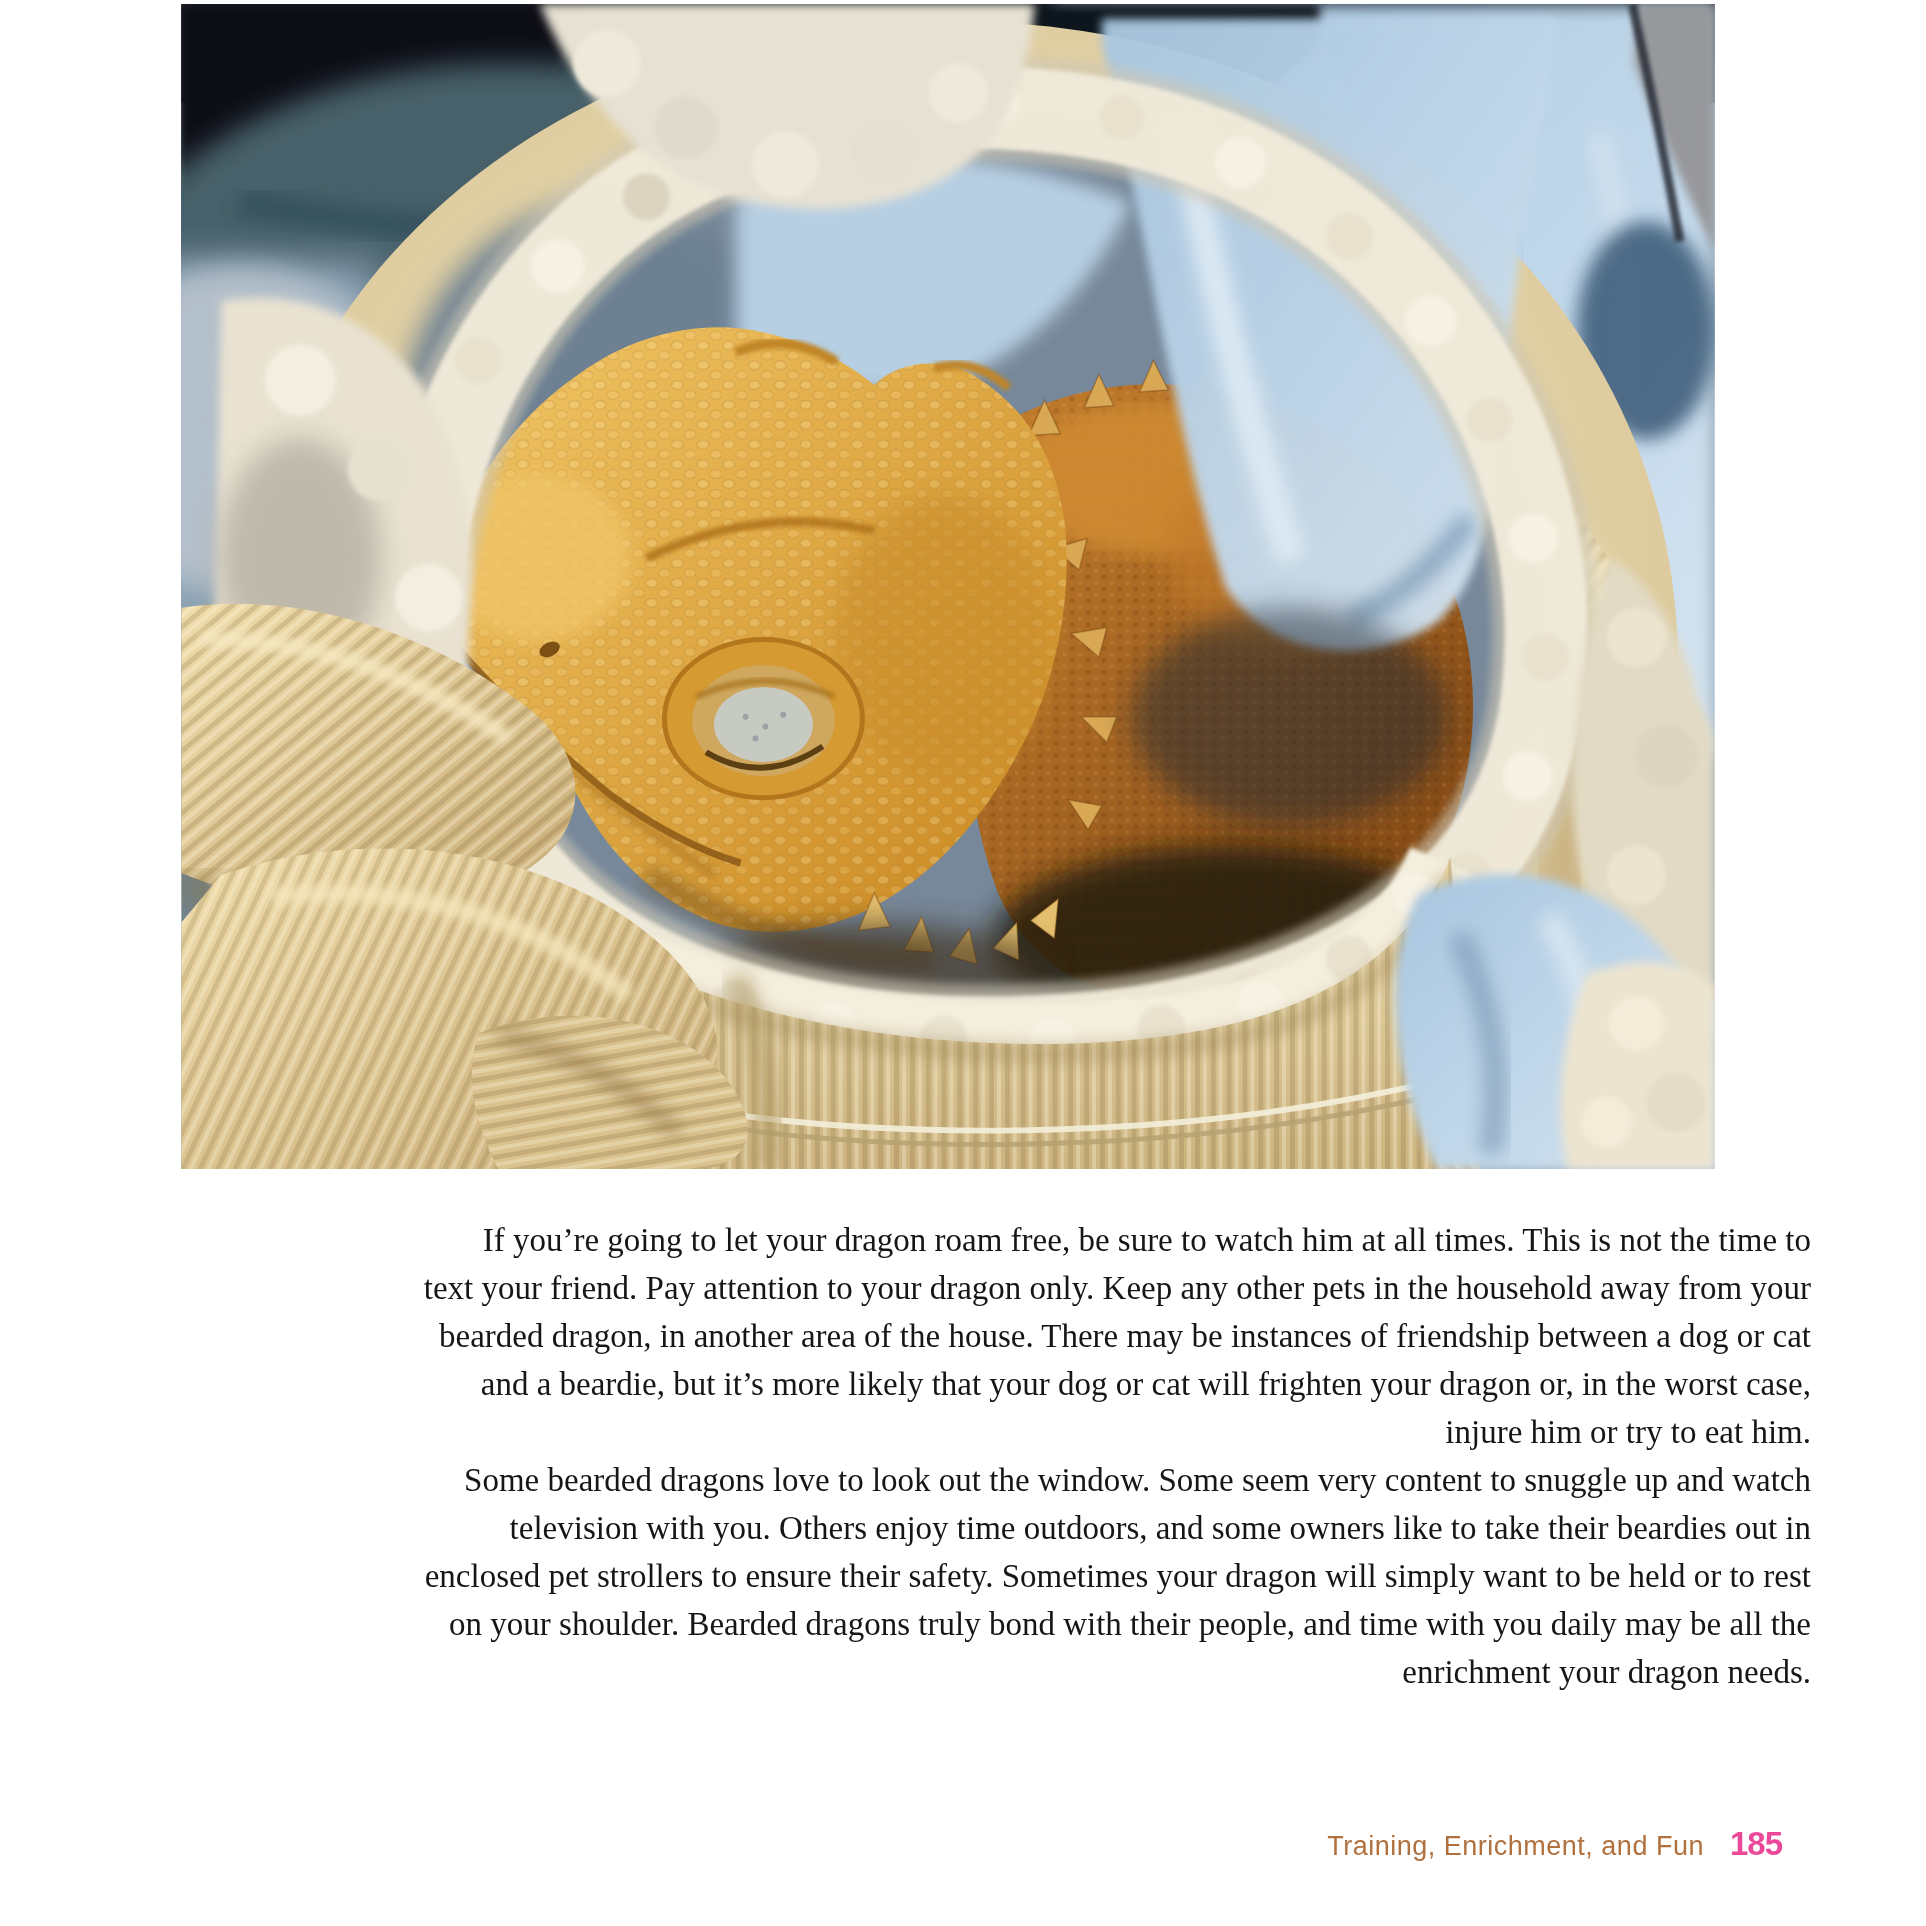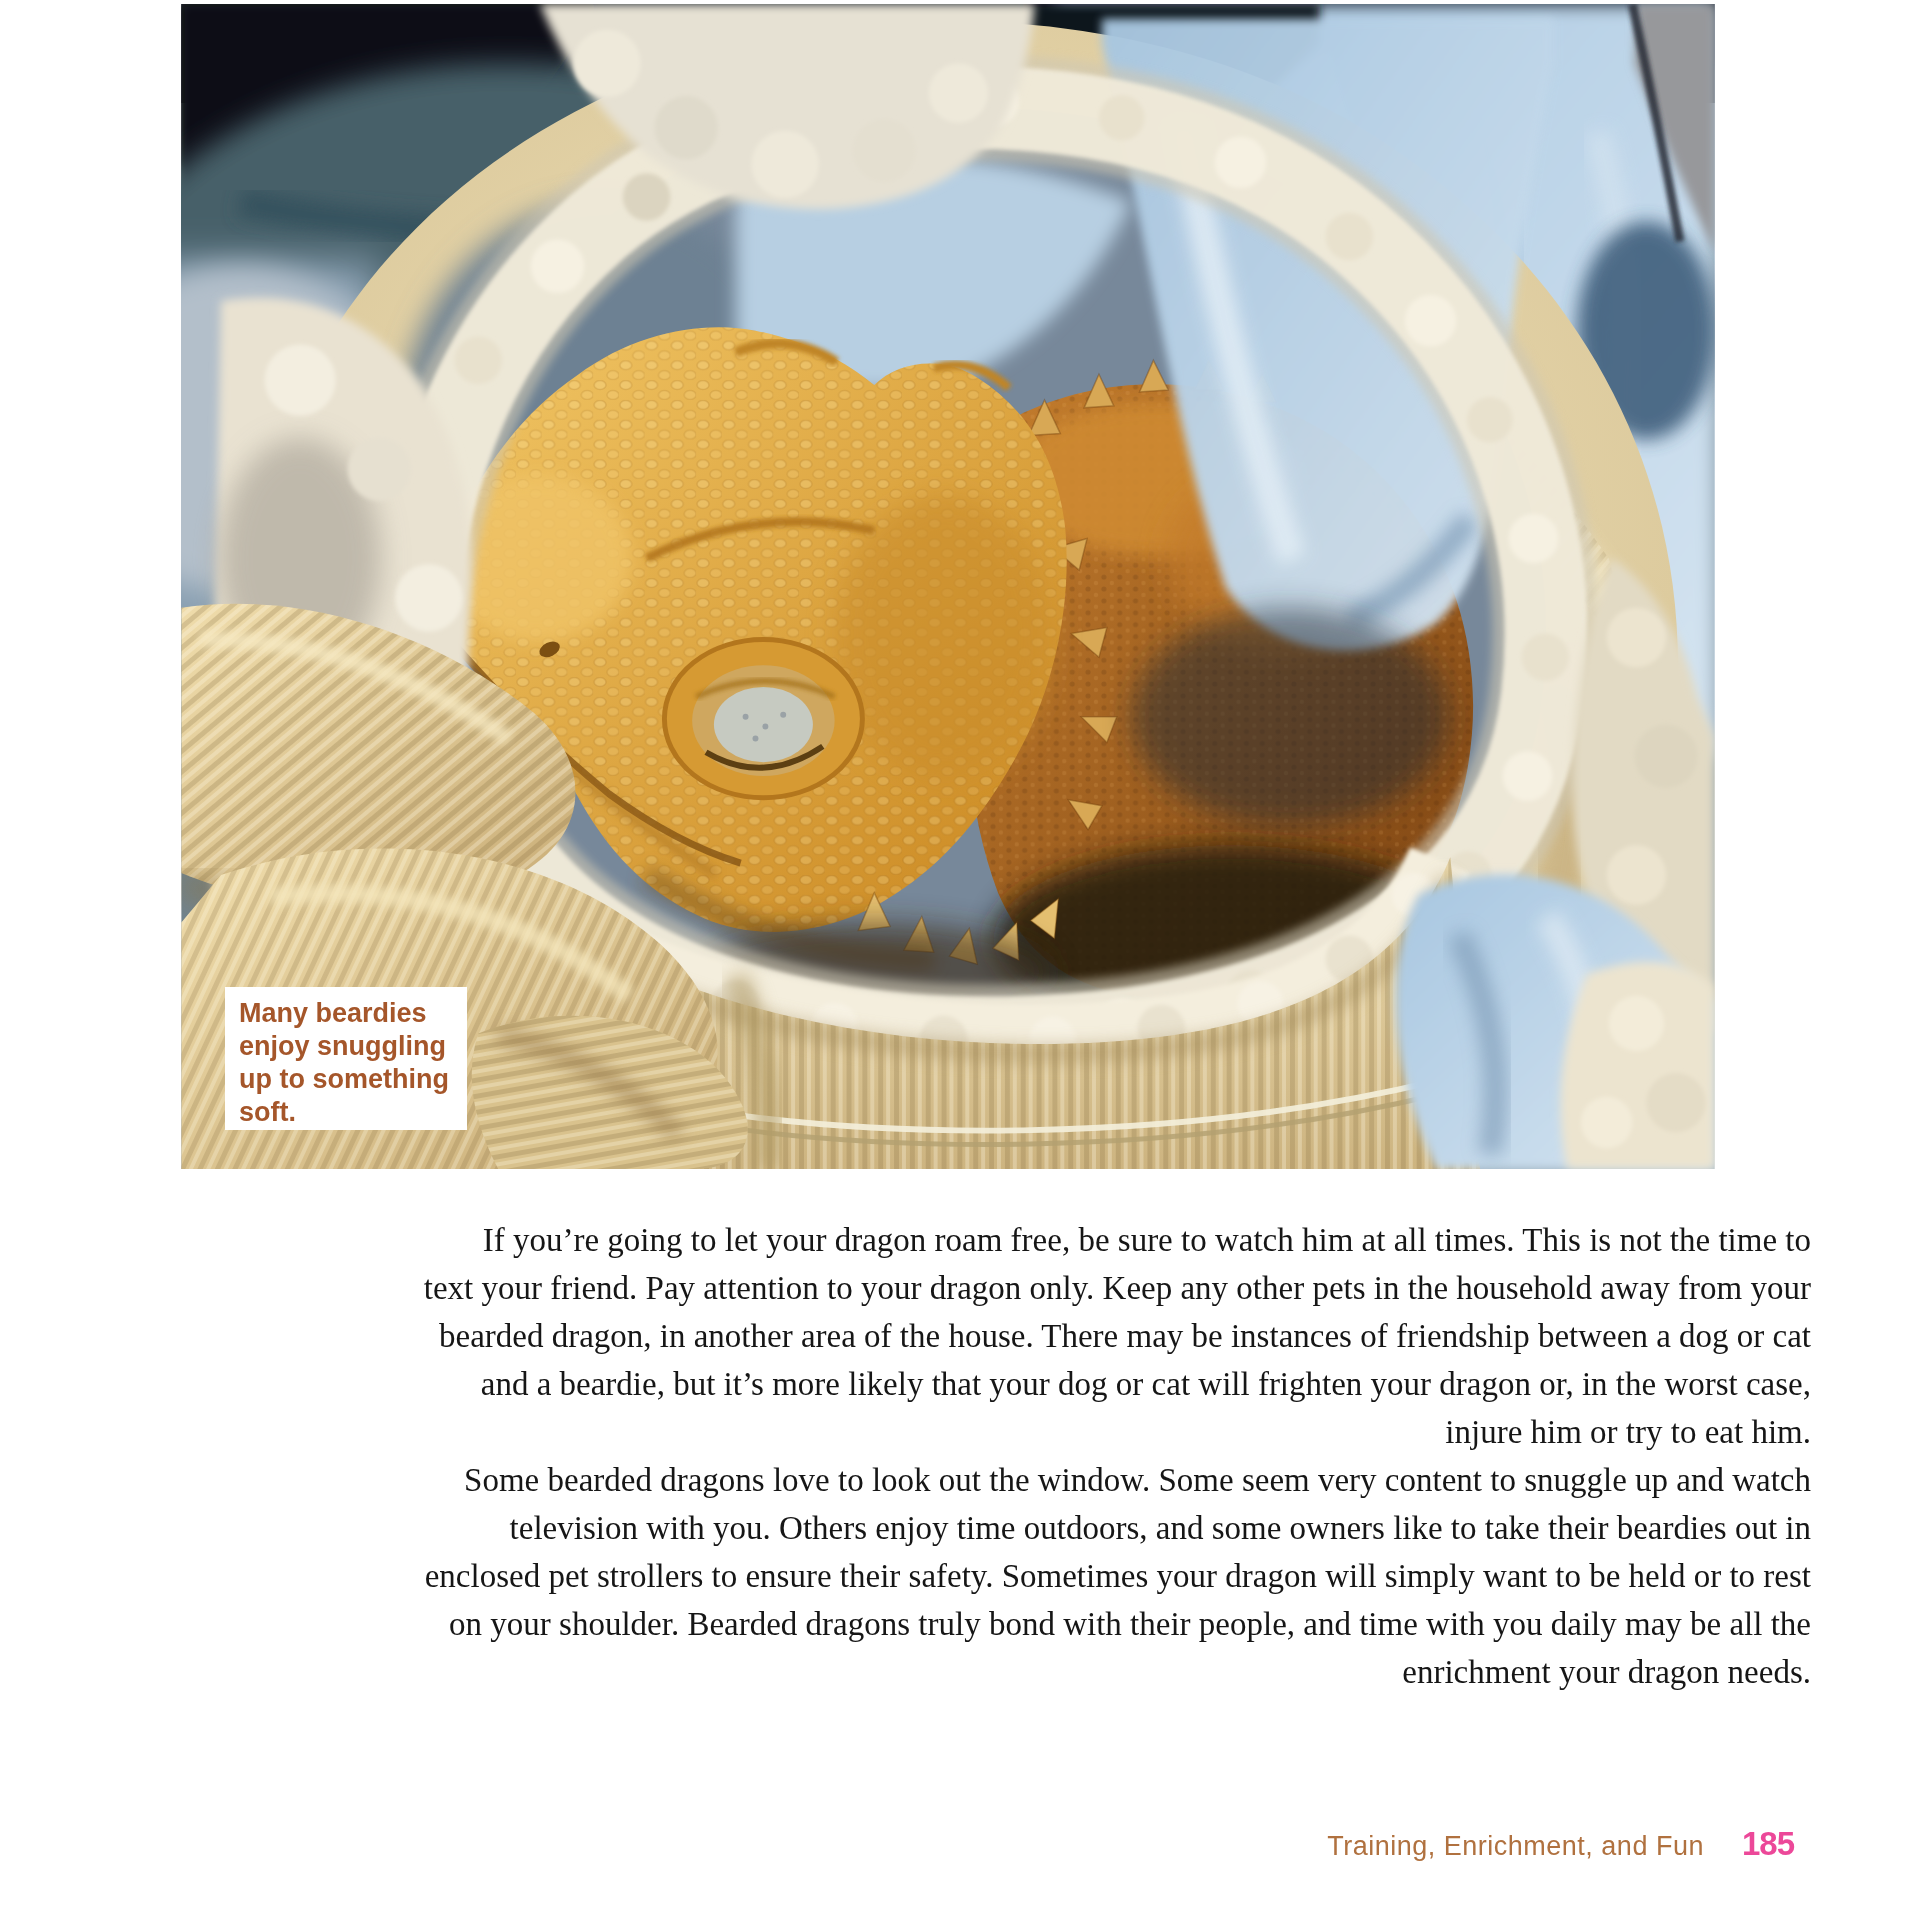--- a/index.html
+++ b/index.html
@@ -7,21 +7,21 @@
         font-family:"Liberation Serif", serif;}
   .photo{position:absolute;left:181px;top:4px;width:1534px;height:1165px;overflow:hidden;margin:0;}
   .photo svg{display:block;width:1534px;height:1165px;}
   .caption{position:absolute;left:225px;top:987px;width:242px;height:143px;background:#ffffff;
            box-sizing:border-box;padding:10px 14px 6px 14px;
            font-family:"Liberation Sans", sans-serif;font-weight:bold;
            font-size:27px;line-height:33px;color:#a5562a;white-space:pre-line;}
   .body-text{position:absolute;left:168px;top:1216px;width:1643px;color:#161616;
              font-size:33px;line-height:48px;}
   .body-text p{margin:0;text-indent:55px;white-space:pre-line;text-align:right;}
-  .page-footer{position:absolute;right:133px;top:1825px;display:flex;align-items:baseline;gap:38px;
+  .page-footer{position:absolute;right:145px;top:1825px;display:flex;align-items:baseline;gap:26px;
                font-family:"Liberation Sans", sans-serif;text-align:center;}
   .chapter{font-size:27px;color:#b0713f;letter-spacing:0.5px;}
   .pagenum{font-size:33px;font-weight:bold;color:#ec4899;letter-spacing:-1px;}
 </style>
 </head>
 <body>
 
 <div class="page">
 
   <figure class="photo">
@@ -279,24 +279,20 @@
         <path d="M1290,940 Q1342,1050 1322,1162" stroke="#7f9cb8" stroke-width="24" fill="none" filter="url(#f9)" opacity="0.7"></path>
         <path d="M1380,922 Q1442,1022 1432,1152" stroke="#dde9f3" stroke-width="26" fill="none" filter="url(#f9)" opacity="0.8"></path>
         <path d="M1420,980 Q1500,950 1549,992 V1177 H1400 Q1380,1080 1420,980 Z" fill="#ece4cf" filter="url(#f5)"></path>
         <circle cx="1470" cy="1030" r="28" fill="#f3ecd9" filter="url(#f2)"></circle>
         <circle cx="1510" cy="1110" r="30" fill="#e4dcc6" filter="url(#f2)"></circle>
         <circle cx="1440" cy="1130" r="26" fill="#f3ecd9" filter="url(#f2)"></circle>
       </g>
     </svg>
   </figure>
 
-  <div class="caption">Many beardies
-enjoy snuggling
-up to something
-soft.</div>
 
   <main class="body-text">
     <p>If you’re going to let your dragon roam free, be sure to watch him at all times. This is not the time to
 text your friend. Pay attention to your dragon only. Keep any other pets in the household away from your
 bearded dragon, in another area of the house. There may be instances of friendship between a dog or cat
 and a beardie, but it’s more likely that your dog or cat will frighten your dragon or, in the worst case,
 injure him or try to eat him.</p>
     <p>Some bearded dragons love to look out the window. Some seem very content to snuggle up and watch
 television with you. Others enjoy time outdoors, and some owners like to take their beardies out in
 enclosed pet strollers to ensure their safety. Sometimes your dragon will simply want to be held or to rest

